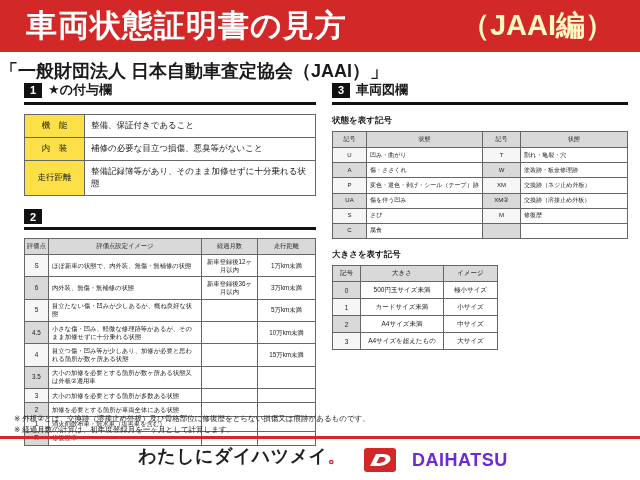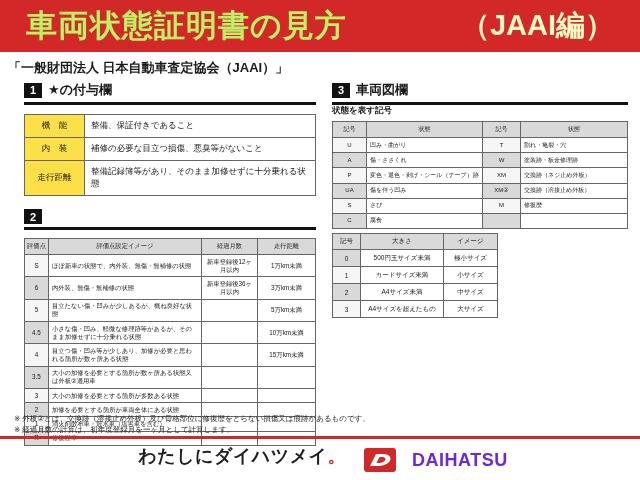--- a/index.html
+++ b/index.html
@@ -8,23 +8,23 @@
     width:640px; height:480px; position:relative; overflow:hidden;
     background:#ffffff; color:#1a1a1a;
     font-family:"Liberation Sans","DejaVu Sans",sans-serif;
   }
   
   .topbar {
     position:absolute; top:0; left:0; width:640px; height:52px;
     background:#d22828; display:flex; align-items:center;
     justify-content:space-between; padding:0 26px;
   }
-  .topbar-title { color:#bef264; font-size:31px; font-weight:bold; letter-spacing:1px; }
+  .topbar-title { color:#ffffff; font-size:31px; font-weight:bold; letter-spacing:1px; }
   .topbar-edition { color:#fef9c3; font-size:29px; font-weight:bold; }
-  .subtitle { position:absolute; top:59px; left:8px; font-size:13px; font-weight:bold; }
+  .subtitle { position:absolute; top:59px; left:0; font-size:18px; font-weight:bold; }
 
   
   .col-left  { position:absolute; top:81px; left:24px;  width:292px; }
   .col-right { position:absolute; top:81px; left:332px; width:296px; }
 
   .sec-head {
     display:flex; align-items:center; gap:6px;
     border-bottom:3px solid #111; padding-bottom:3px;
   }
   .sec-num {
@@ -46,21 +46,21 @@
   
   .t2 { margin-top:8px; font-size:6.3px; }
   .t2 th { padding:3px 1px; }
   .t2 td { padding:2.5px 3px; line-height:1.3; }
   .t2 .c0 { width:24px; text-align:center; background:#f6f6f6; }
   .t2 .c2 { width:56px; text-align:center; }
   .t2 .c3 { width:58px; text-align:center; }
   .t2 tbody tr:nth-child(even) .c0 { background:#d9d9d9; }
 
   
-  .tbl-label { font-size:8.5px; font-weight:bold; }
+  .tbl-label { font-size:8.5px; font-weight:bold; margin-top:10px; }
   .t3a { margin-top:4px; font-size:6px; }
   .t3a th { padding:3px 1px; }
   .t3a td { padding:3.5px 3px; line-height:1.2; }
   .t3a .sym  { width:34px; text-align:center; background:#f6f6f6; }
   .t3a .sym2 { width:38px; text-align:center; background:#f6f6f6; }
   .t3a .d1 { width:116px; }
   .t3a tbody tr:nth-child(even) .sym,
   .t3a tbody tr:nth-child(even) .sym2 { background:#d9d9d9; }
 
   .t3b { margin-top:4px; font-size:6.5px; width:166px; }
@@ -246,20 +246,21 @@
         </tr>
         <tr>
           <td class="sym">C</td>
           <td class="d1">腐食</td>
           <td class="sym2"></td>
           <td></td>
         </tr>
       </tbody>
     </table>
 
+    <div class="tbl-label">大きさを表す記号</div>
 
     <table class="t3b">
       <thead>
         <tr>
           <th>記号</th>
           <th>大きさ</th>
           <th>イメージ</th>
         </tr>
       </thead>
       <tbody>

